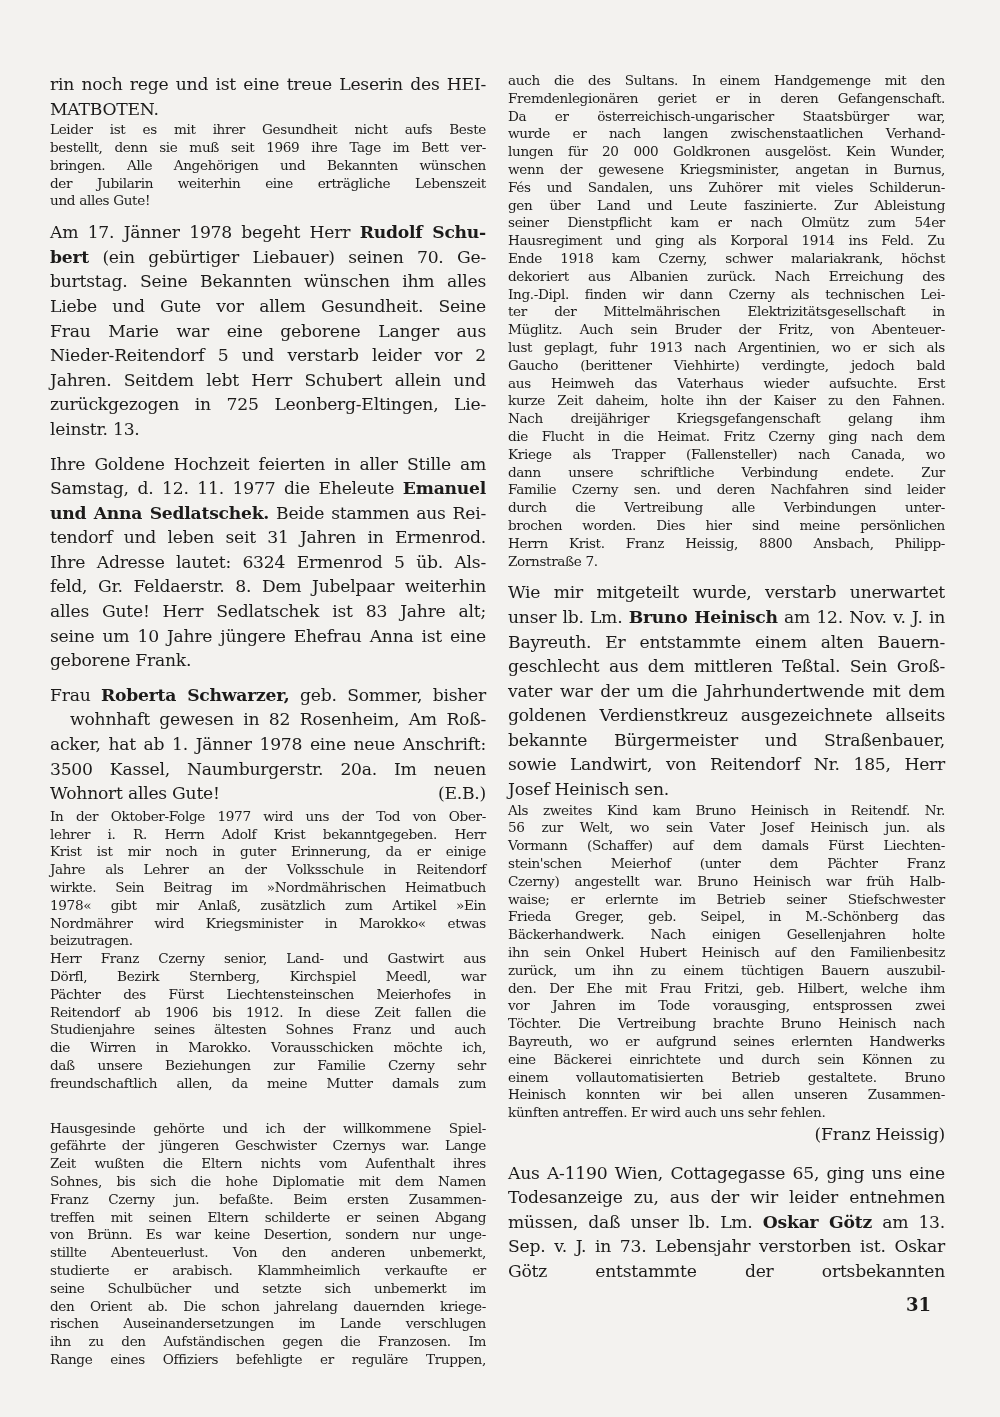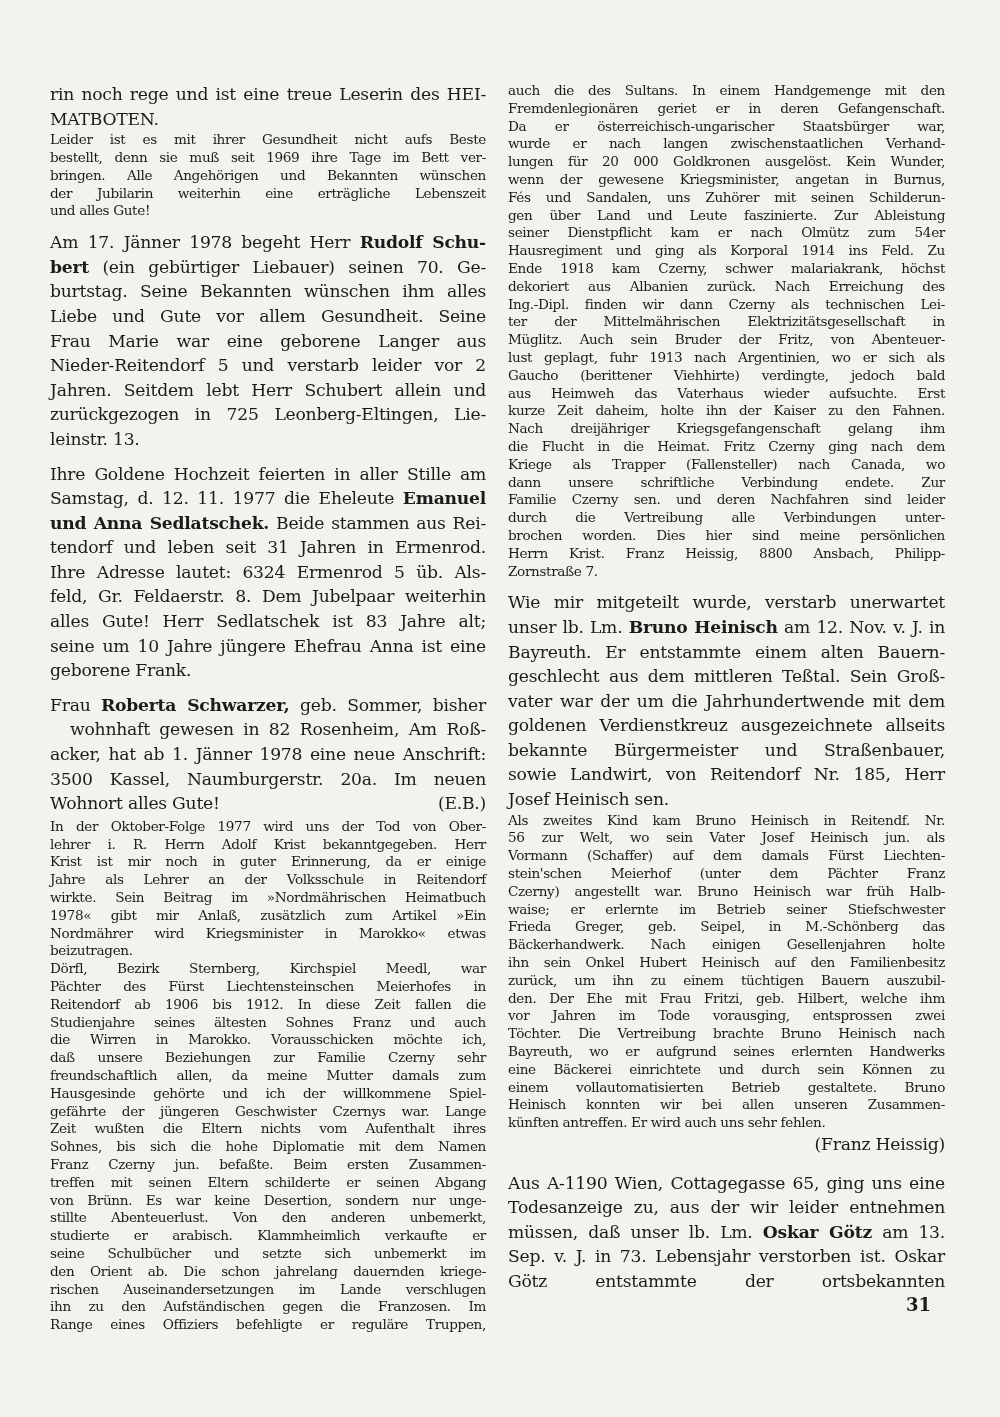--- a/index.html
+++ b/index.html
@@ -6,21 +6,21 @@
   body {
     width: 1000px; height: 1417px;
     background: #f3f2ef;
     color: #1c1b1a;
     font-family: "DejaVu Serif", "Liberation Serif", serif;
     position: relative;
     overflow: hidden;
   }
   .col {
     position: absolute;
-    top: 82px;
+    top: 72px;
   }
   #col-left { left: 50px; width: 436px; }
   #col-right { left: 508px; width: 437px; }
   .para { margin: 0; }
   .line {
     display: block;
     white-space: nowrap;
     text-align: justify;
     text-align-last: justify;
     overflow: visible;
@@ -100,28 +100,29 @@
     <span class="line" style="white-space: normal;">lehrer i. R. Herrn Adolf Krist bekanntgegeben. Herr</span>
     <span class="line" style="white-space: normal;">Krist ist mir noch in guter Erinnerung, da er einige</span>
     <span class="line" style="white-space: normal;">Jahre als Lehrer an der Volksschule in Reitendorf</span>
     <span class="line" style="white-space: normal;">wirkte. Sein Beitrag im »Nordmährischen Heimatbuch</span>
     <span class="line" style="white-space: normal;">1978« gibt mir Anlaß, zusätzlich zum Artikel »Ein</span>
     <span class="line" style="white-space: normal;">Nordmährer wird Kriegsminister in Marokko« etwas</span>
     <span class="line last" style="white-space: normal;">beizutragen.</span>
   </div>
 
   <div class="para small">
+    <span class="line" style="white-space: normal;">Herr Franz Czerny senior, Land- und Gastwirt aus</span>
     <span class="line" style="white-space: normal;">Dörfl, Bezirk Sternberg, Kirchspiel Meedl, war</span>
     <span class="line" style="white-space: normal;">Pächter des Fürst Liechtensteinschen Meierhofes in</span>
     <span class="line" style="white-space: normal;">Reitendorf ab 1906 bis 1912. In diese Zeit fallen die</span>
     <span class="line" style="white-space: normal;">Studienjahre seines ältesten Sohnes Franz und auch</span>
     <span class="line" style="white-space: normal;">die Wirren in Marokko. Vorausschicken möchte ich,</span>
     <span class="line" style="white-space: normal;">daß unsere Beziehungen zur Familie Czerny sehr</span>
     <span class="line" style="white-space: normal;">freundschaftlich allen, da meine Mutter damals zum</span>
-    <span class="line" style="white-space: normal;">Hausgesinde gehörte und ich der willkommene Spiel-</span>
+    <span class="line" style="white-space: normal; margin-top: 27px;">Hausgesinde gehörte und ich der willkommene Spiel-</span>
     <span class="line" style="white-space: normal;">gefährte der jüngeren Geschwister Czernys war. Lange</span>
     <span class="line" style="white-space: normal;">Zeit wußten die Eltern nichts vom Aufenthalt ihres</span>
     <span class="line" style="white-space: normal;">Sohnes, bis sich die hohe Diplomatie mit dem Namen</span>
     <span class="line" style="white-space: normal;">Franz Czerny jun. befaßte. Beim ersten Zusammen-</span>
     <span class="line" style="white-space: normal;">treffen mit seinen Eltern schilderte er seinen Abgang</span>
     <span class="line" style="white-space: normal;">von Brünn. Es war keine Desertion, sondern nur unge-</span>
     <span class="line" style="white-space: normal;">stillte Abenteuerlust. Von den anderen unbemerkt,</span>
     <span class="line" style="white-space: normal;">studierte er arabisch. Klammheimlich verkaufte er</span>
     <span class="line" style="white-space: normal;">seine Schulbücher und setzte sich unbemerkt im</span>
     <span class="line" style="white-space: normal;">den Orient ab. Die schon jahrelang dauernden kriege-</span>
@@ -133,21 +134,21 @@
 
 <div id="col-right" class="col">
 
   <div class="para small">
     <span class="line" style="white-space: normal;">auch die des Sultans. In einem Handgemenge mit den</span>
     <span class="line" style="white-space: normal;">Fremdenlegionären geriet er in deren Gefangenschaft.</span>
     <span class="line" style="white-space: normal;">Da er österreichisch-ungarischer Staatsbürger war,</span>
     <span class="line" style="white-space: normal;">wurde er nach langen zwischenstaatlichen Verhand-</span>
     <span class="line" style="white-space: normal;">lungen für 20 000 Goldkronen ausgelöst. Kein Wunder,</span>
     <span class="line" style="white-space: normal;">wenn der gewesene Kriegsminister, angetan in Burnus,</span>
-    <span class="line" style="white-space: normal;">Fés und Sandalen, uns Zuhörer mit seinen Schilderun-</span>
+    <span class="line" style="white-space: normal;">Fés und Sandalen, uns Zuhörer mit vieles Schilderun-</span>
     <span class="line" style="white-space: normal;">gen über Land und Leute faszinierte. Zur Ableistung</span>
     <span class="line" style="white-space: normal;">seiner Dienstpflicht kam er nach Olmütz zum 54er</span>
     <span class="line" style="white-space: normal;">Hausregiment und ging als Korporal 1914 ins Feld. Zu</span>
     <span class="line" style="white-space: normal;">Ende 1918 kam Czerny, schwer malariakrank, höchst</span>
     <span class="line" style="white-space: normal;">dekoriert aus Albanien zurück. Nach Erreichung des</span>
     <span class="line" style="white-space: normal;">Ing.-Dipl. finden wir dann Czerny als technischen Lei-</span>
     <span class="line" style="white-space: normal;">ter der Mittelmährischen Elektrizitätsgesellschaft in</span>
     <span class="line" style="white-space: normal;">Müglitz. Auch sein Bruder der Fritz, von Abenteuer-</span>
     <span class="line" style="white-space: normal;">lust geplagt, fuhr 1913 nach Argentinien, wo er sich als</span>
     <span class="line" style="white-space: normal;">Gaucho (berittener Viehhirte) verdingte, jedoch bald</span>

